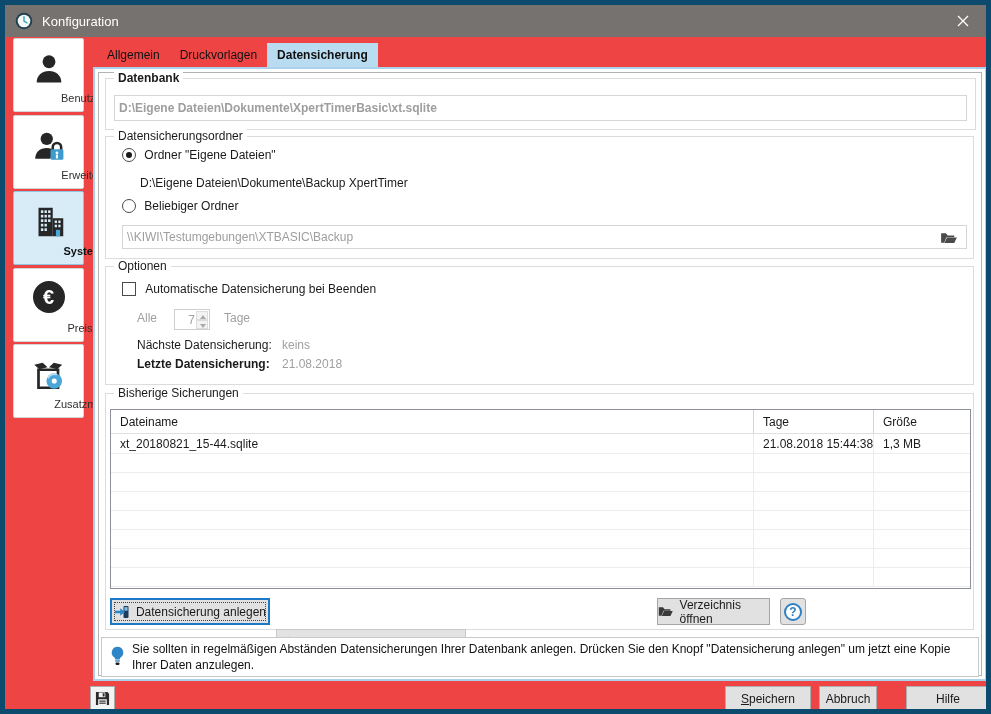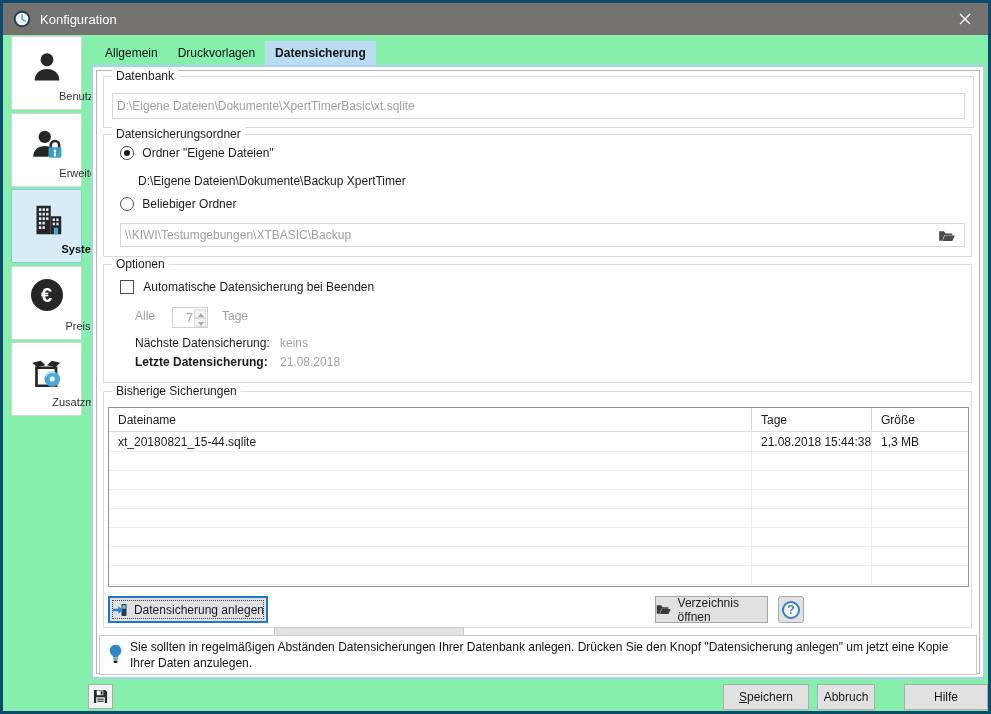--- a/index.html
+++ b/index.html
@@ -1,18 +1,18 @@
 <!DOCTYPE html>
 <html><head>
 <meta charset="utf-8">
 <style>
   * { margin:0; padding:0; box-sizing:border-box; }
   html,body { background:#d8d8d8; }
   body { font-family:"Liberation Sans", sans-serif; font-size:12px; color:#1a1a1a; }
-  .window { position:relative; width:991px; height:714px; background:#86efac; border:3px solid #0c4a6e; overflow:hidden; }
+  .window { position:relative; width:991px; height:714px; background:#ef4444; border:5px solid #0c4a6e; overflow:hidden; }
 
   
   .titlebar { position:absolute; left:0; top:0; width:100%; height:32px; background:#767270; display:flex; align-items:center; }
   .titlebar .app-icon { width:18px; height:18px; margin-left:10px; }
   .titlebar .title { color:#ffffff; font-size:13px; margin-left:9px; }
   .close-btn { position:absolute; right:0; top:0; width:46px; height:32px; display:flex; align-items:center; justify-content:center; cursor:default; }
 
   
   .side-item { position:absolute; left:8px; width:71px; height:74px; background:#ffffff; border:1px solid #d5d5d5; border-radius:2px; text-align:center; }
   .side-item .ic { position:absolute; top:12px; left:0; width:100%; display:flex; justify-content:center; }
@@ -180,21 +180,21 @@
 
   <div class="tabbar">
     <div class="tab">Allgemein</div>
     <div class="tab">Druckvorlagen</div>
     <div class="tab selected">Datensicherung</div>
   </div>
 
   <div class="pane"></div>
   <div class="inner-panel"></div>
 
-  <div class="group" style="left:100px; top:73px; width:871px; height:52px;">
+  <div class="group" style="left:100px; top:73px; width:871px; height:52px;font-weight:bold;">
     <span class="gtitle">Datenbank</span>
     <div class="field" style="left:8px; top:16px; width:853px; height:26px;">D:\Eigene Dateien\Dokumente\XpertTimerBasic\xt.sqlite</div>
   </div>
 
   <div class="group" style="left:100px; top:131px; width:869px; height:123px;">
     <span class="gtitle">Datensicherungsordner</span>
 
     <div class="row-abs" style="left:16px; top:11px;">
       <span class="radio checked"></span>
       <span style="margin-left:5px;">Ordner "Eigene Dateien"</span>

